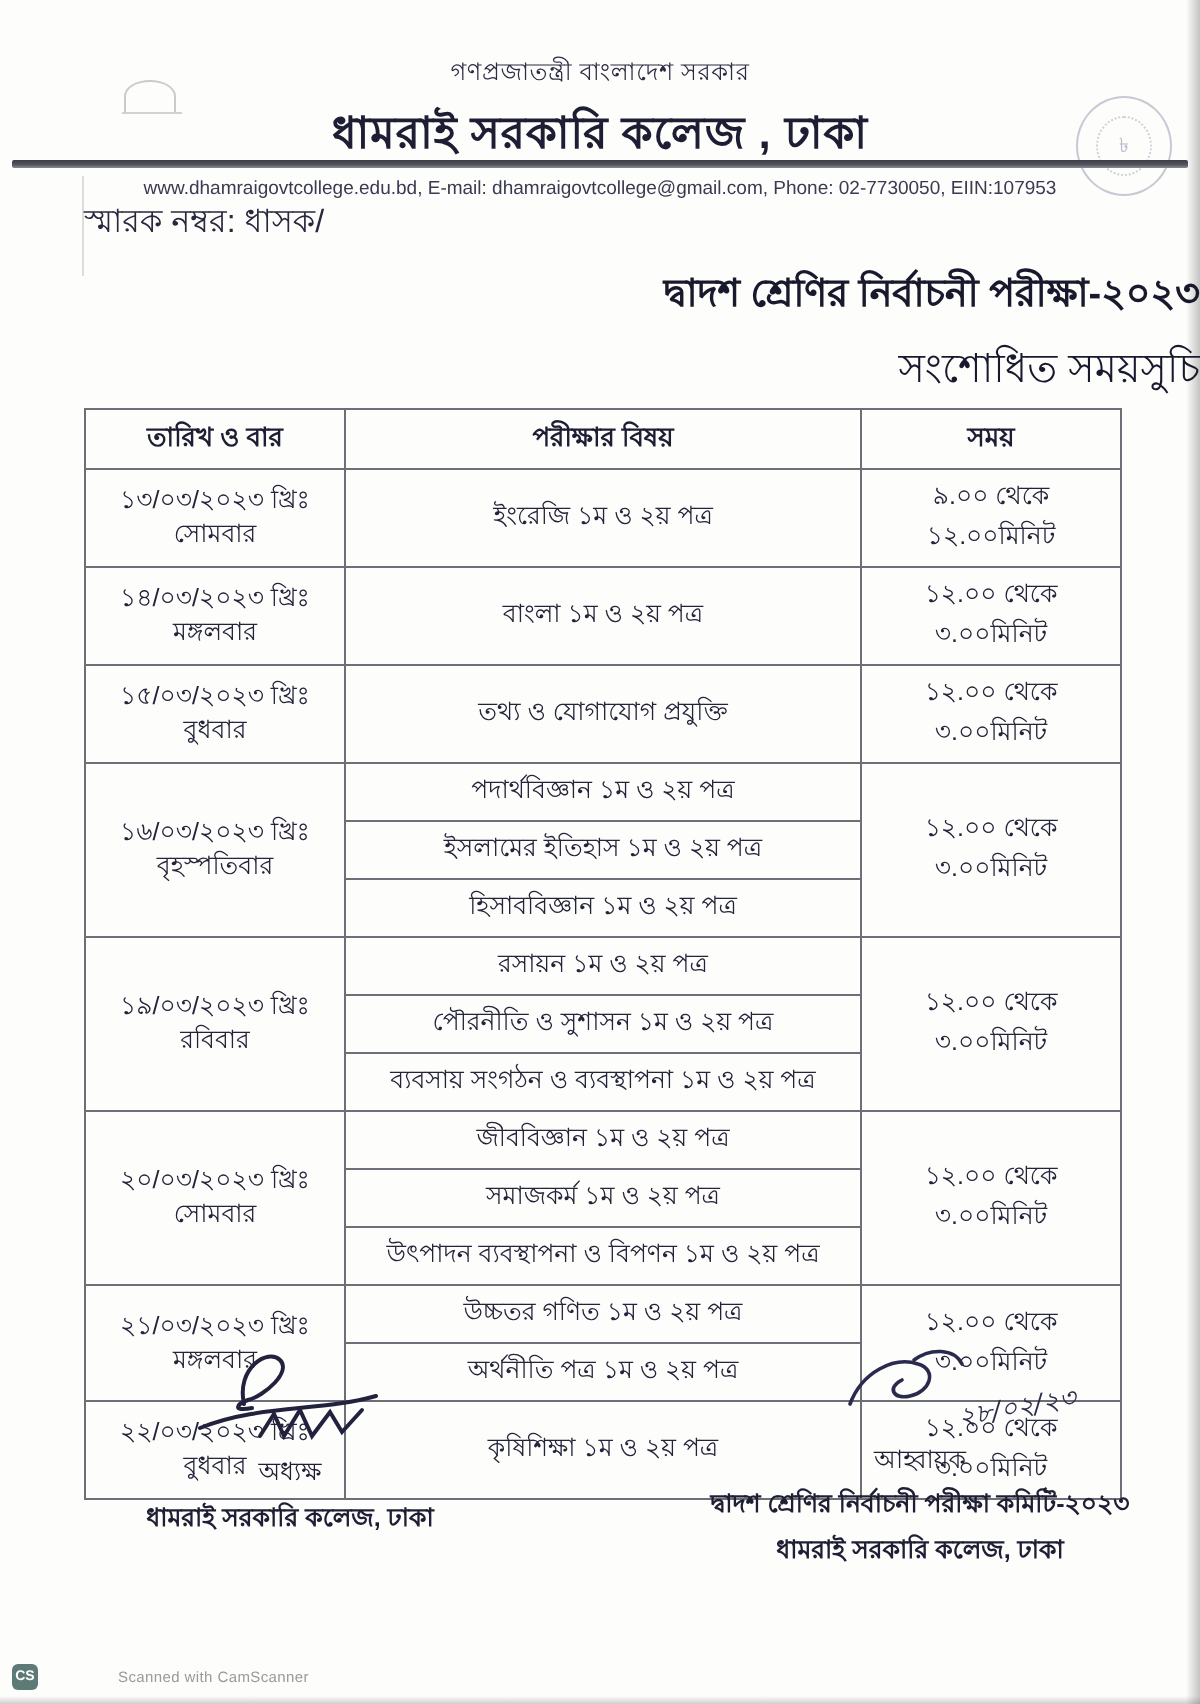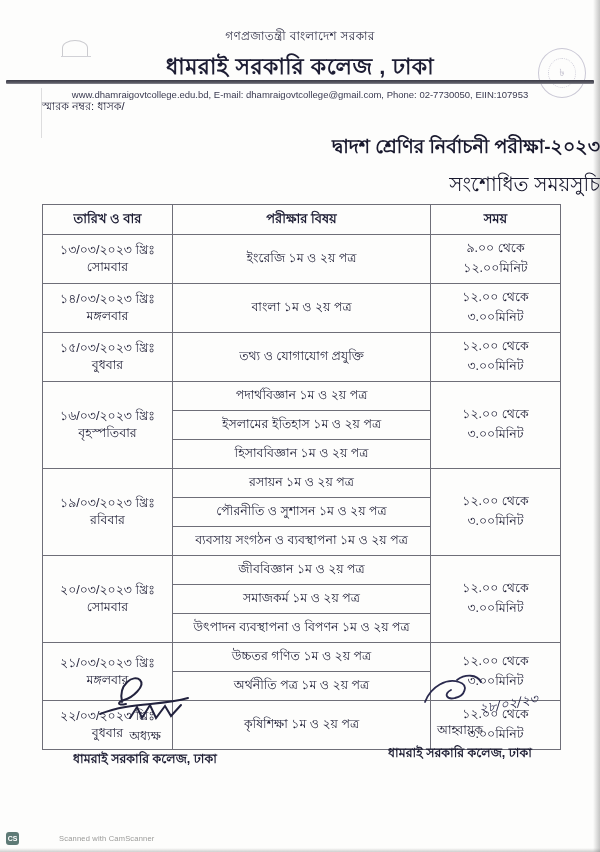--- a/index.html
+++ b/index.html
@@ -59,21 +59,21 @@
   }
   .seal::after {
     content: "৳"; position: absolute; left: 0; right: 0; top: 16px; text-align: center;
     font-size: 10px; color: rgba(110,105,140,0.45);
   }
 
   
   .memo-row {
     position: absolute; top: 98px; left: 42px; width: 520px;
     display: flex; justify-content: space-between;
-    font-size: 11px; color: #27273e;
+    font-size: 16px; color: #27273e;
   }
 
   
   .title-block { position: absolute; top: 132px; left: 0; width: 100%; text-align: right; }
   .title-1 { font-size: 19px; font-weight: bold; color: #19192e; }
   .title-2 { font-size: 20px; font-weight: normal; color: #19192e; margin-top: 5px; }
 
   
   .sched-table {
     position: absolute; top: 204px; left: 42px;
@@ -270,20 +270,21 @@
     <div style="position:relative; height:46px;">
       <svg class="sig-scribble" width="150" height="46" viewBox="0 0 150 46">
         <g fill="none" stroke="#2a2a4e" stroke-width="1.8" stroke-linecap="round">
           <path d="M40,30 C46,14 62,6 74,10 C84,13 80,24 70,26 C62,28 58,22 66,18"></path>
           <path d="M72,8 C80,2 92,2 96,10"></path>
         </g>
       </svg>
       <span class="hand-date">২৮/০২/২৩</span>
     </div>
     <div class="sig-title">আহ্বায়ক</div>
+    <div class="sig-name">দ্বাদশ শ্রেণির নির্বাচনী পরীক্ষা কমিটি-২০২৩</div>
     <div class="sig-org">ধামরাই সরকারি কলেজ, ঢাকা</div>
   </div>
 
   <div class="watermark">
     <span class="cs-badge">CS</span>
     <span class="wm-text">Scanned with CamScanner</span>
   </div>
 
 </div>
 

